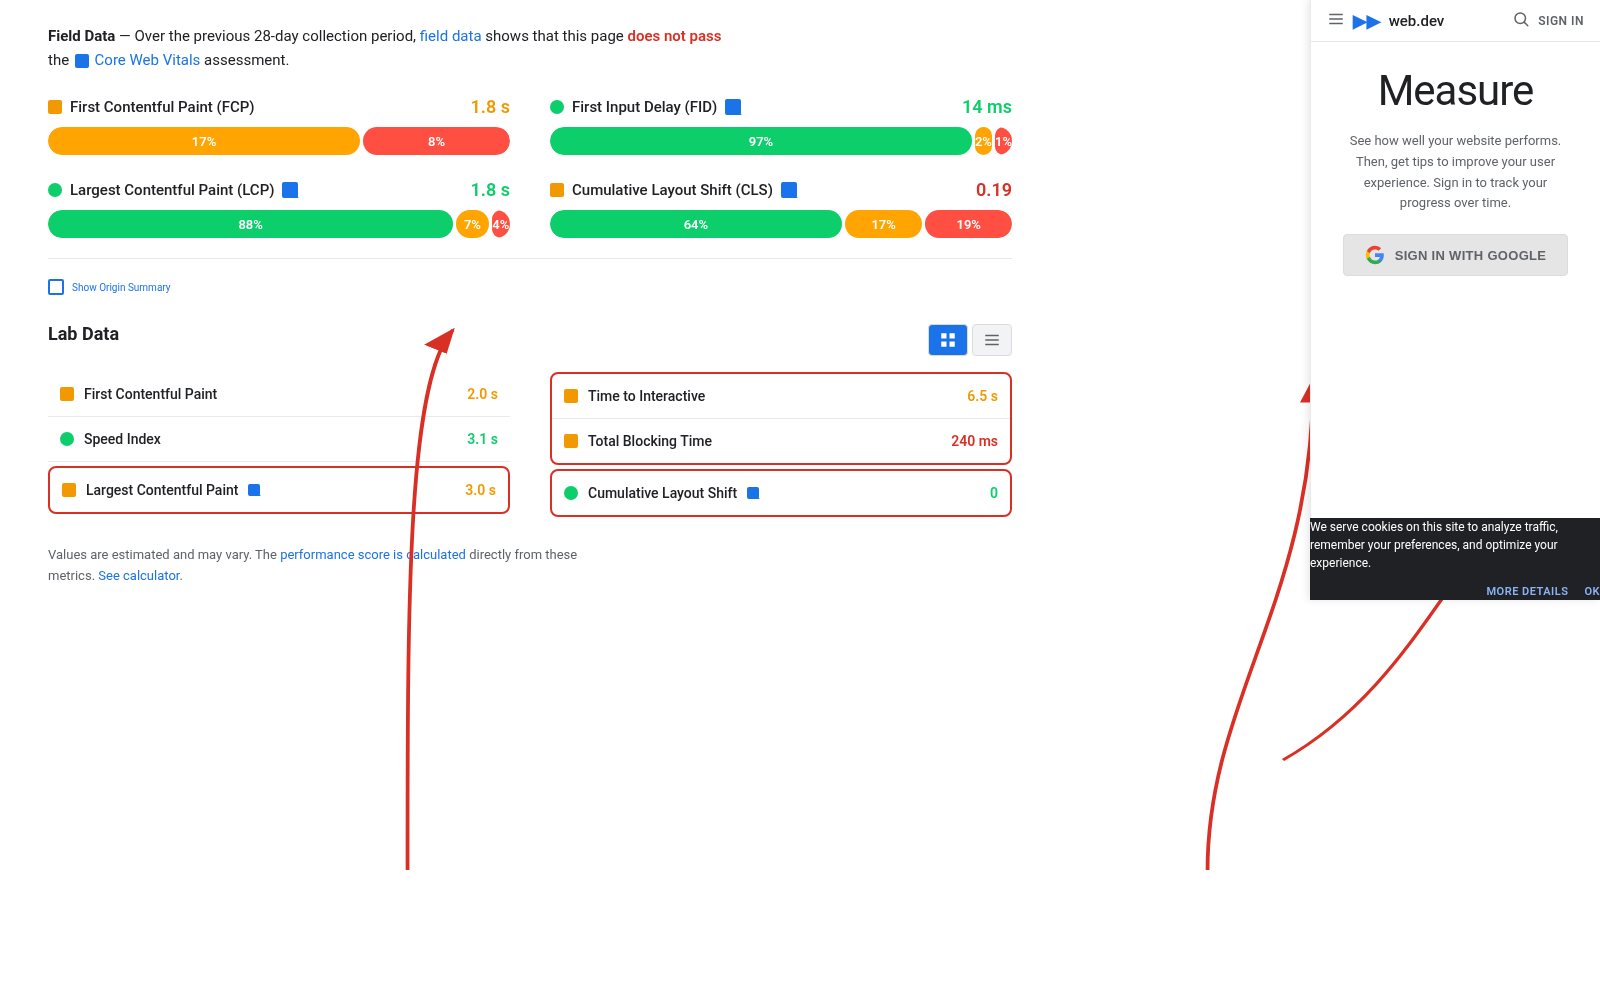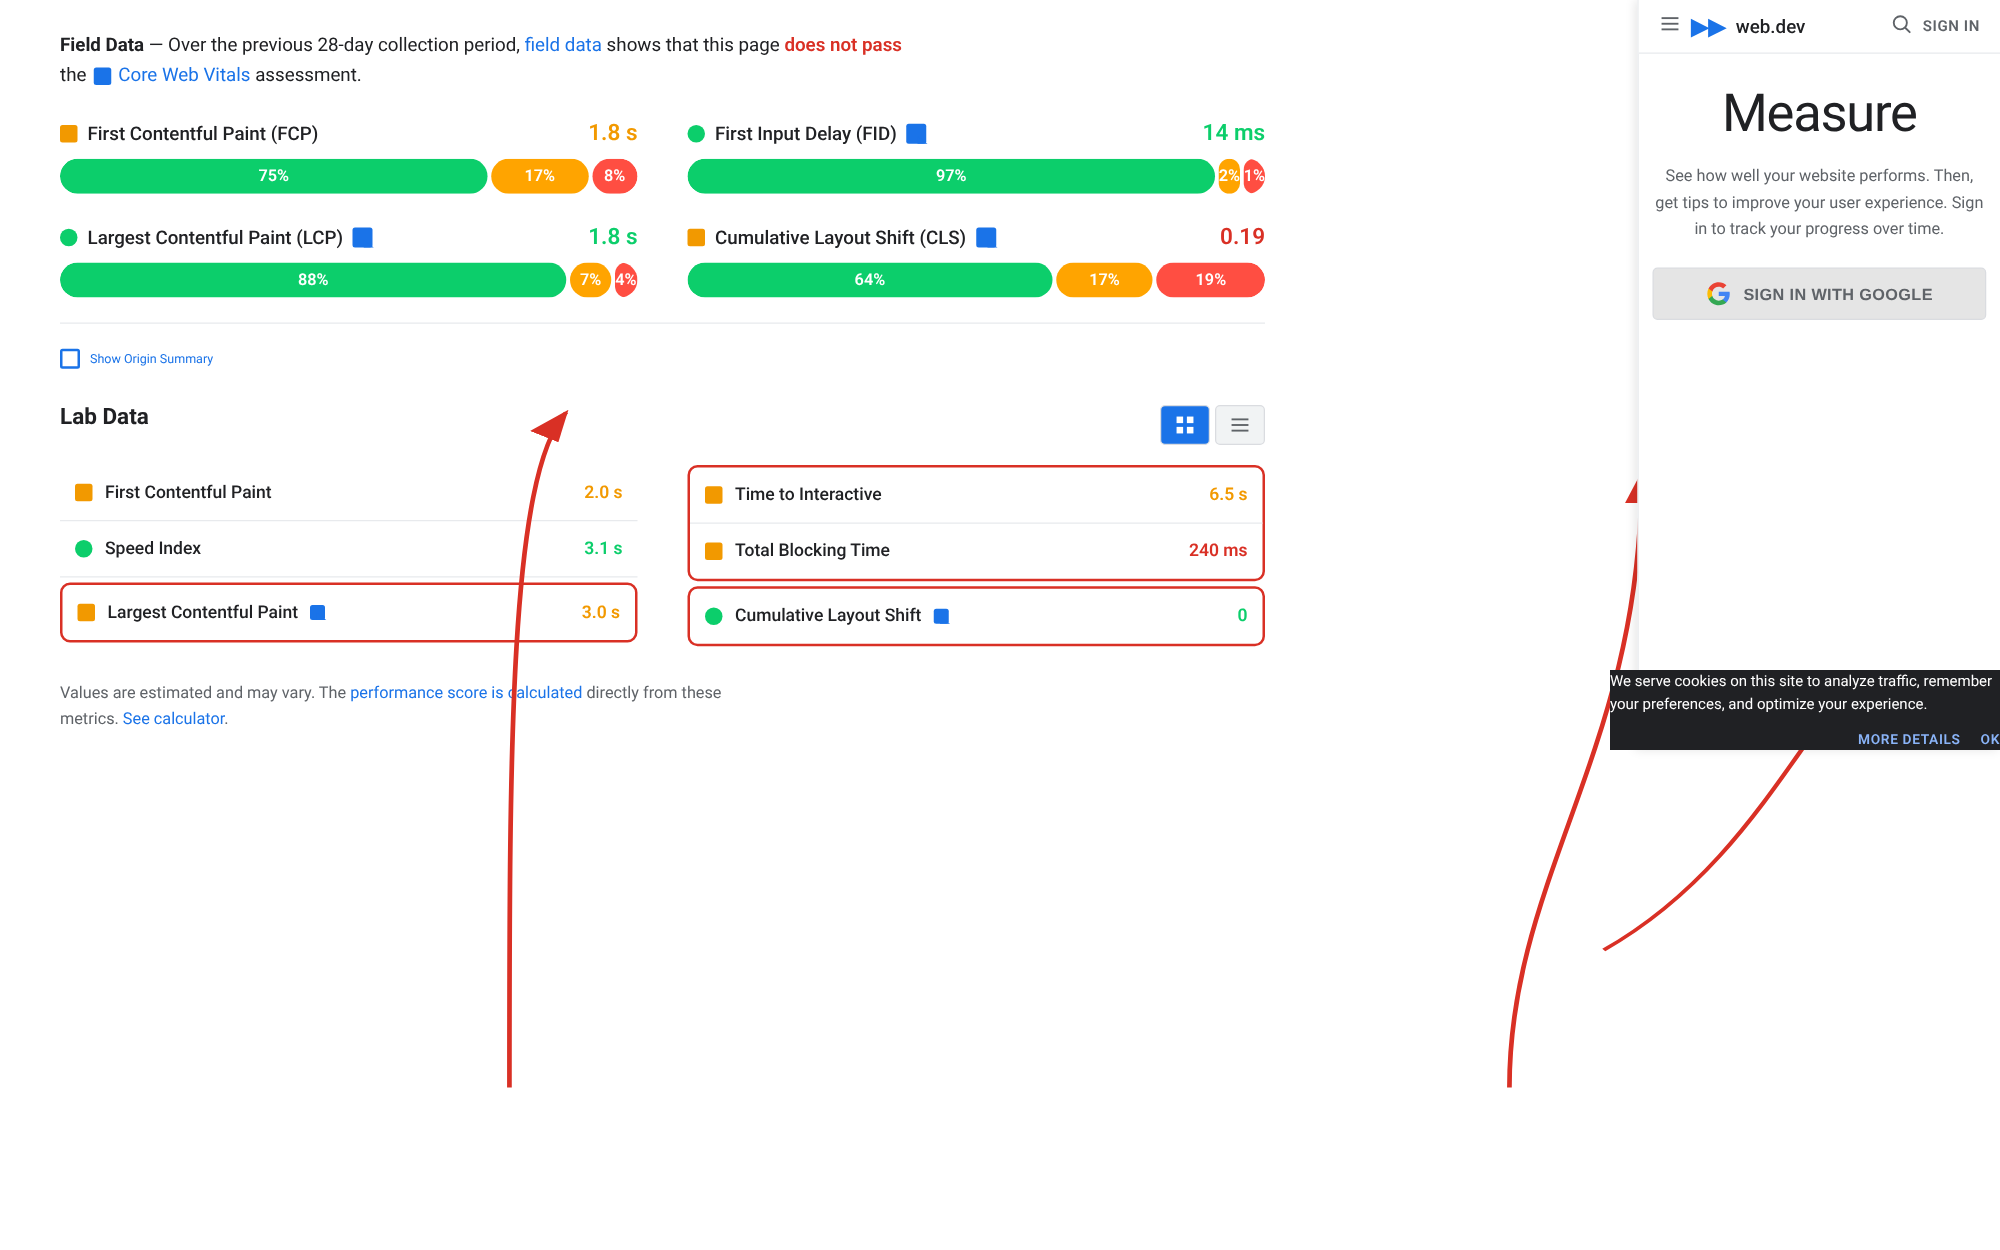--- a/index.html
+++ b/index.html
@@ -250,21 +250,21 @@
     .webdev-name { font-size: 15px; color: #202124; font-weight: 500; }
 
     .webdev-topbar-right {
       display: flex; align-items: center; gap: 8px;
     }
 
     .search-icon svg { width: 18px; height: 18px; fill: #5f6368; }
     .sign-in-text { font-size: 12px; font-weight: 600; letter-spacing: 0.5px; color: #5f6368; }
 
     .webdev-body {
-      padding: 24px 11px;
+      padding: 24px 32px;
       text-align: center;
     }
 
     .measure-title {
       font-size: 42px;
       font-weight: 400;
       color: #202124;
       margin-bottom: 16px;
       letter-spacing: -1px;
     }
@@ -294,21 +294,21 @@
       font-weight: 600;
       color: #5f6368;
       letter-spacing: 0.3px;
     }
 
     
     .cookie-banner {
       position: absolute;
       bottom: 0;
       right: 0;
-      width: 312px;
+      width: 290px;
       background: #202124;
       color: #fff;
       padding: 0;
       font-size: 12px;
       line-height: 1.5;
     }
 
     .cookie-text { margin-bottom: 12px; }
 
     .cookie-actions {
@@ -358,21 +358,20 @@
 
     <div class="metric-card">
       <div class="metric-header">
         <div class="metric-name-row">
           <div class="metric-square orange"></div>
           <span>First Contentful Paint (FCP)</span>
         </div>
         <span class="metric-value orange">1.8 s</span>
       </div>
       <div class="bar-container">
-        <div class="bar-segment green" style="flex: 75">75%</div>
         <div class="bar-segment orange" style="flex: 17">17%</div>
         <div class="bar-segment red" style="flex: 8">8%</div>
       </div>
     </div>
 
     <div class="metric-card">
       <div class="metric-header">
         <div class="metric-name-row">
           <div class="metric-dot green"></div>
           <span>First Input Delay (FID)</span>

